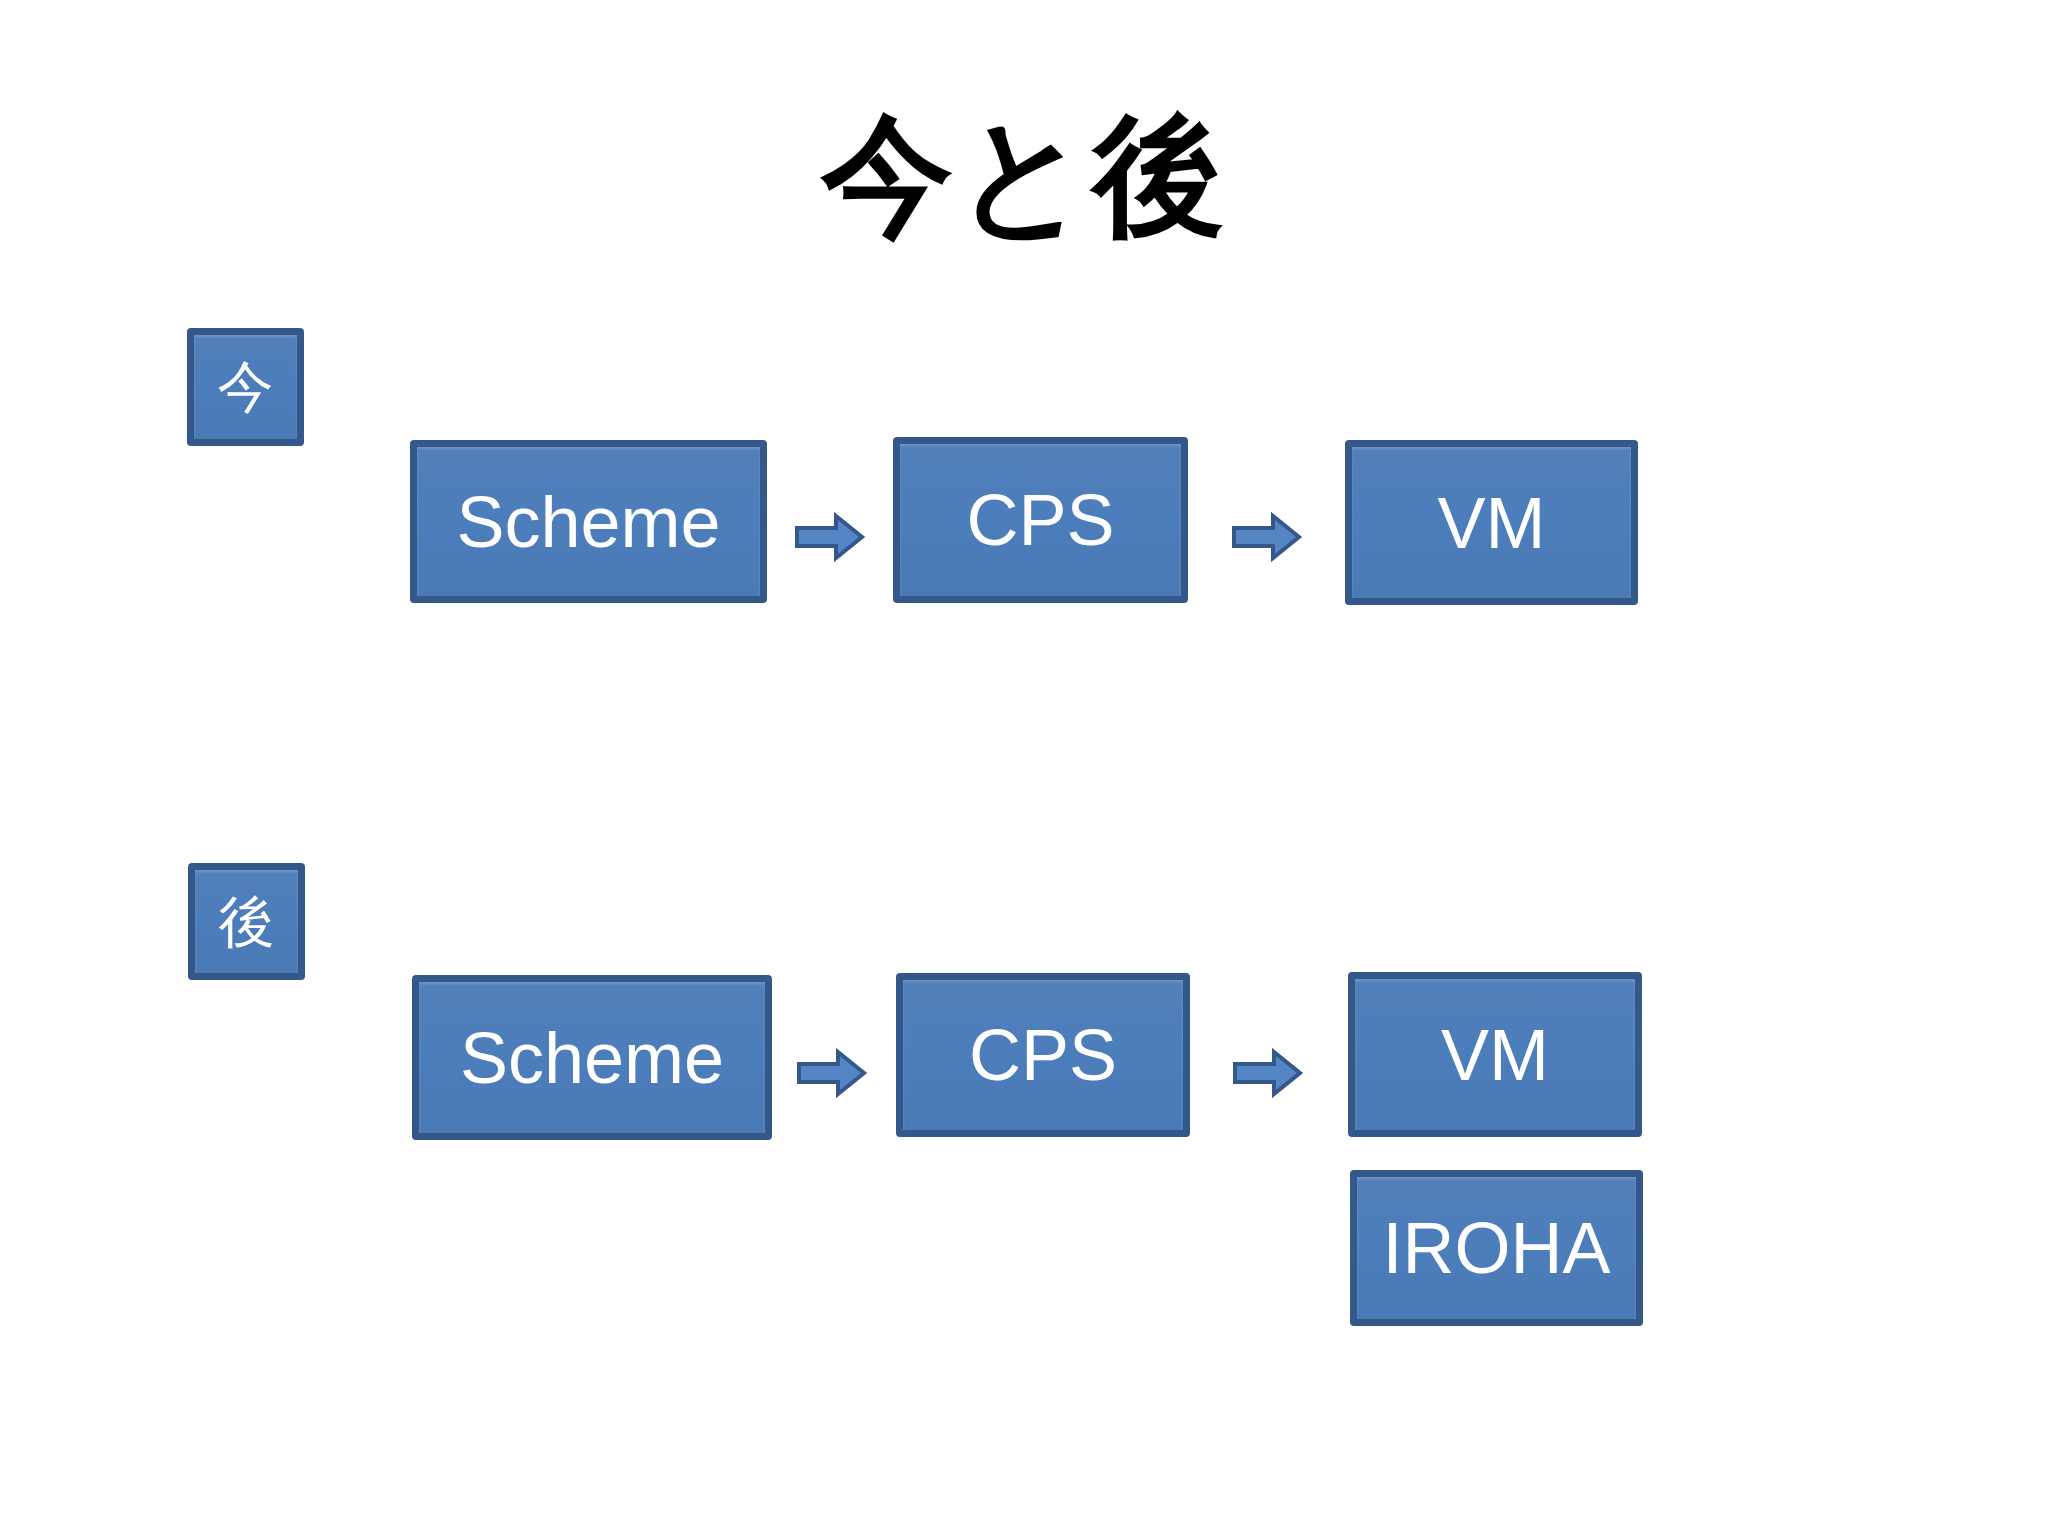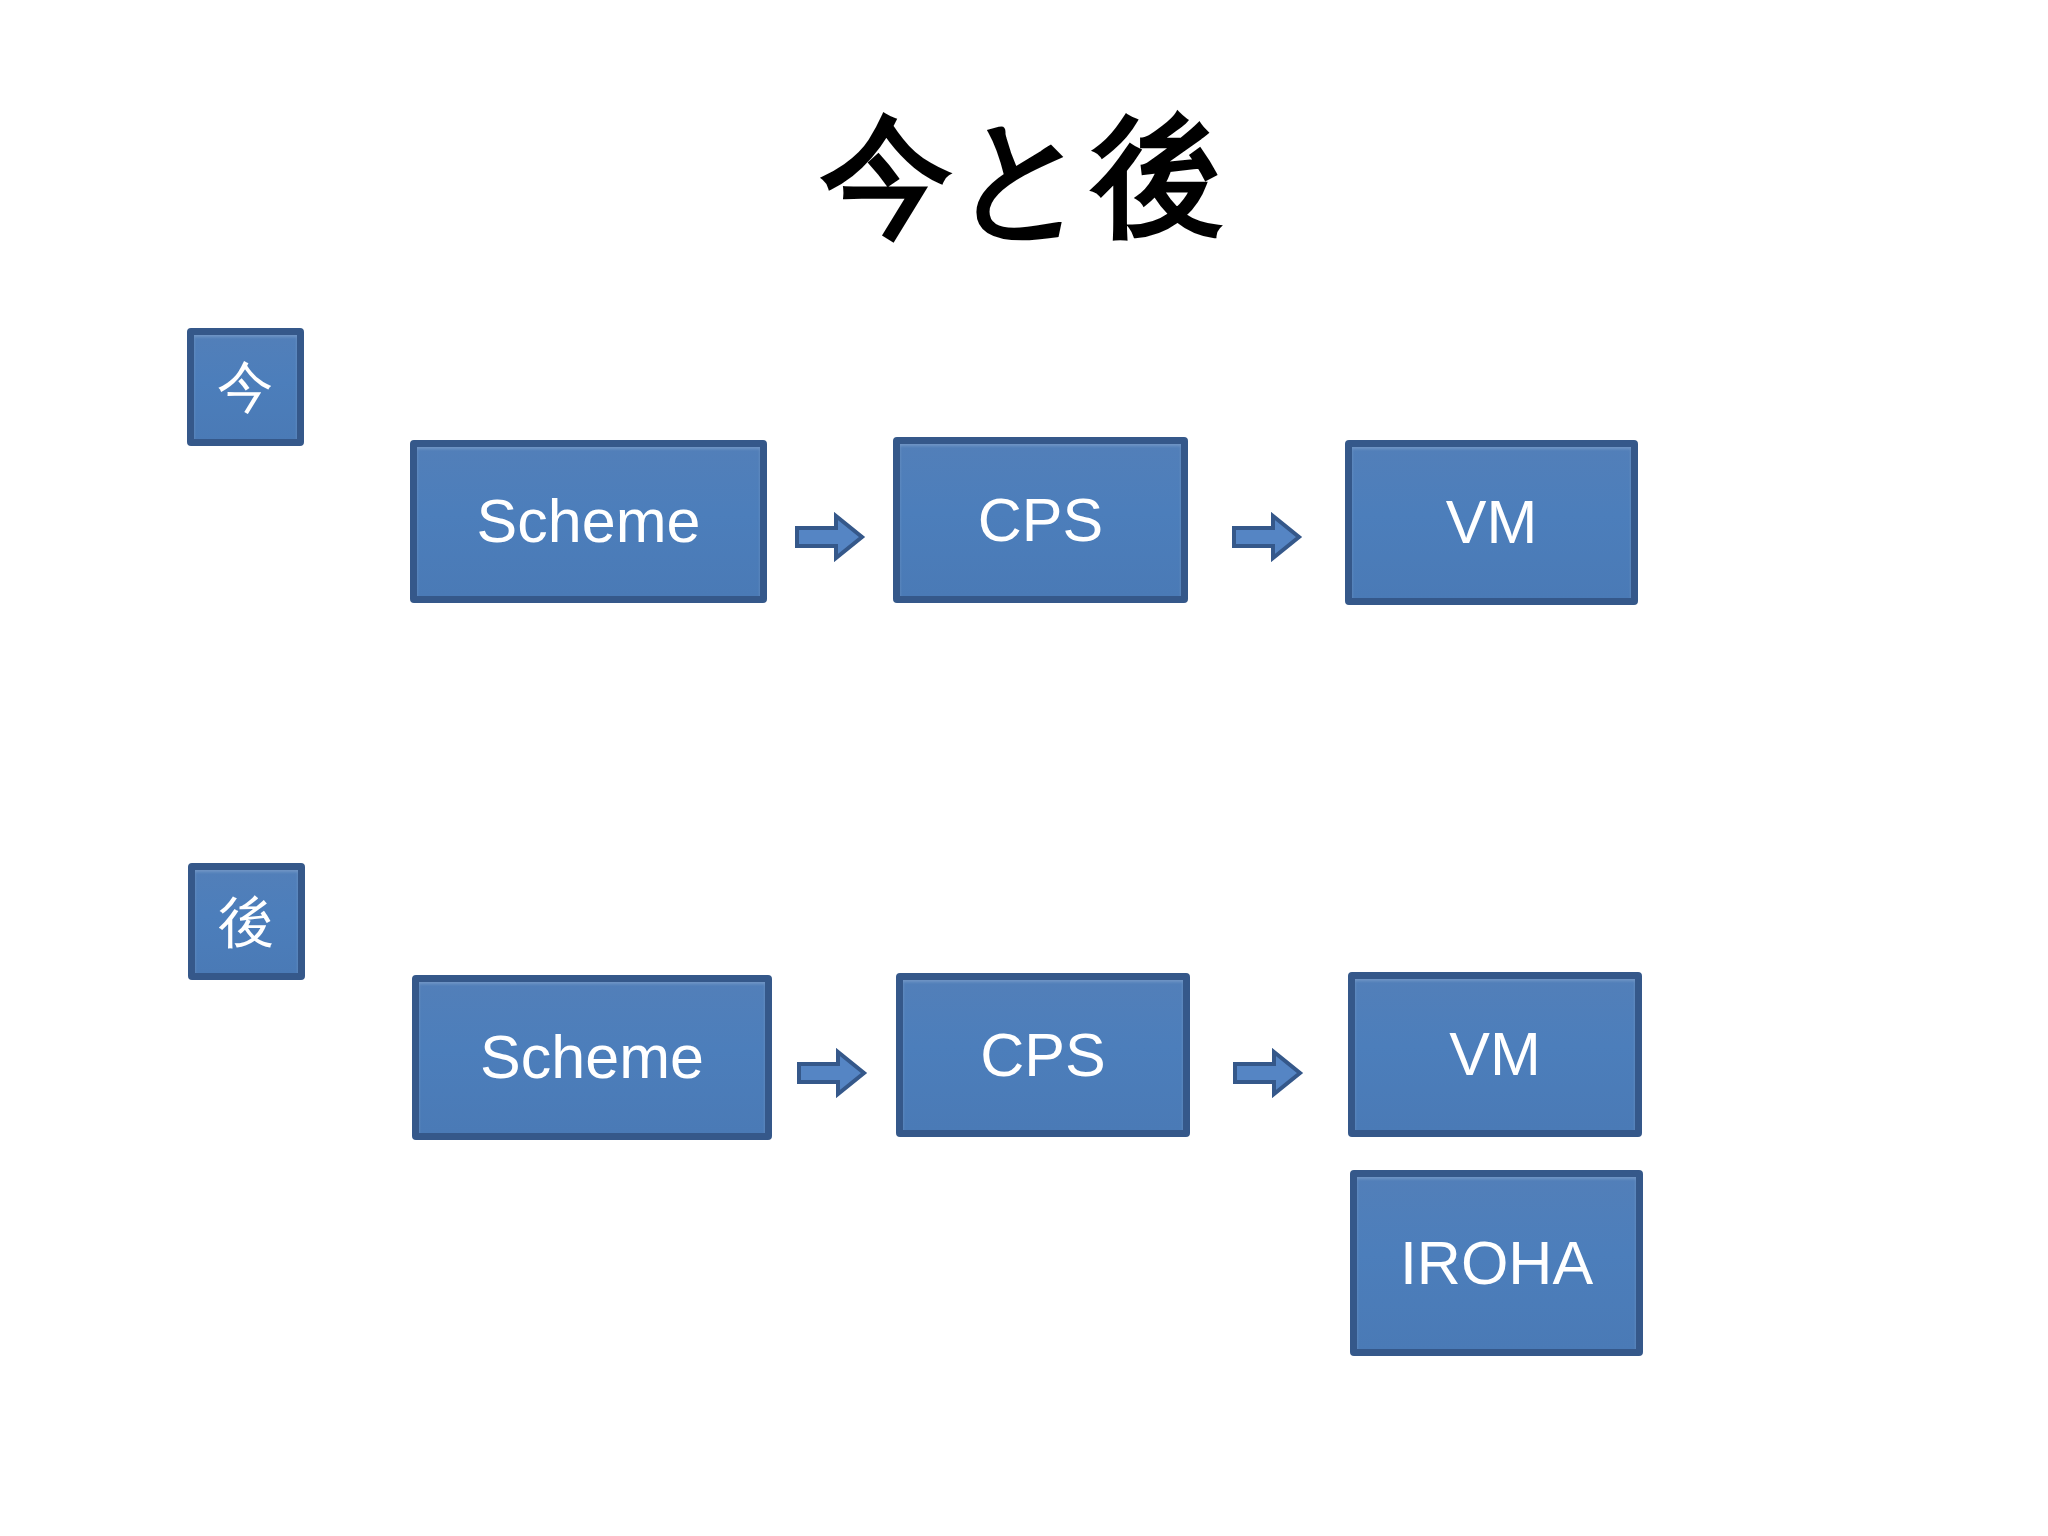--- a/index.html
+++ b/index.html
@@ -38,38 +38,38 @@
     position: absolute;
     display: flex;
     align-items: center;
     justify-content: center;
     background: linear-gradient(180deg, #527fb9 0%, var(--box-fill) 45%, #4a7ab6 100%);
     border: 7px solid var(--box-border);
     border-radius: 4px;
     color: var(--node-text);
     box-shadow: inset 0 2px 3px rgba(255,255,255,0.18);
   }
-  .node { font-size: 61px; line-height: 1; }
+  .node { font-size: 72px; line-height: 1; }
   .tag  { font-size: 56px; line-height: 1; }
 
   
   #tag-now      { left: 187px;  top: 328px;  width: 117px; height: 118px; }
   #now-scheme   { left: 410px;  top: 440px;  width: 357px; height: 163px; }
   #now-arrow-1  { left: 794px;  top: 512px; }
   #now-cps      { left: 893px;  top: 437px;  width: 295px; height: 166px; }
   #now-arrow-2  { left: 1231px; top: 512px; }
   #now-vm       { left: 1345px; top: 440px;  width: 293px; height: 165px; }
 
   #tag-after    { left: 188px;  top: 863px;  width: 117px; height: 117px; }
   #after-scheme { left: 412px;  top: 975px;  width: 360px; height: 165px; }
   #after-arrow-1{ left: 796px;  top: 1048px; }
   #after-cps    { left: 896px;  top: 973px;  width: 294px; height: 164px; }
   #after-arrow-2{ left: 1232px; top: 1048px; }
   #after-vm     { left: 1348px; top: 972px;  width: 294px; height: 165px; }
-  #after-iroha  { left: 1350px; top: 1170px; width: 293px; height: 186px; }
+  #after-iroha  { left: 1350px; top: 1170px; width: 293px; height: 156px; }
 
   .arrow {
     position: absolute;
     width: 72px;
     height: 50px;
   }
   .arrow polygon {
     fill: var(--arrow-fill);
     stroke: var(--box-border);
     stroke-width: 4;

